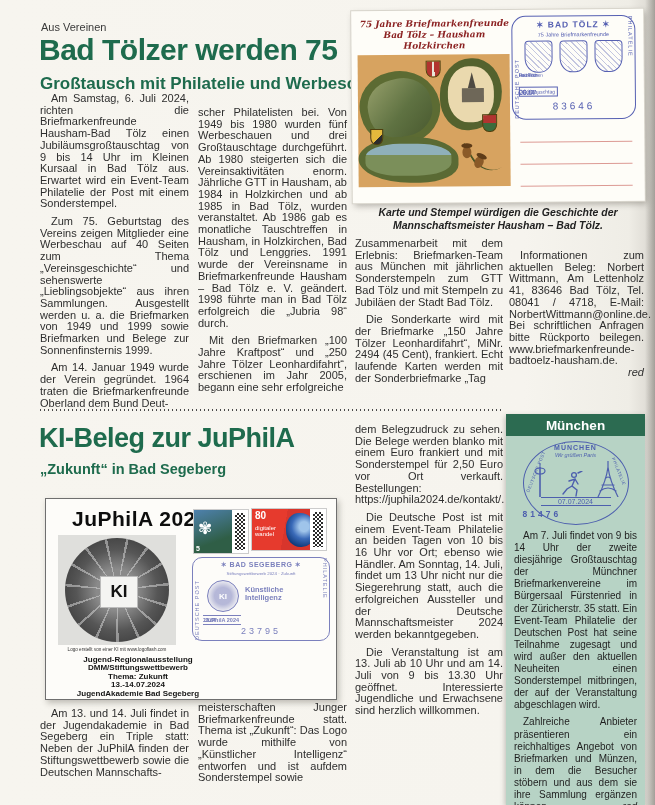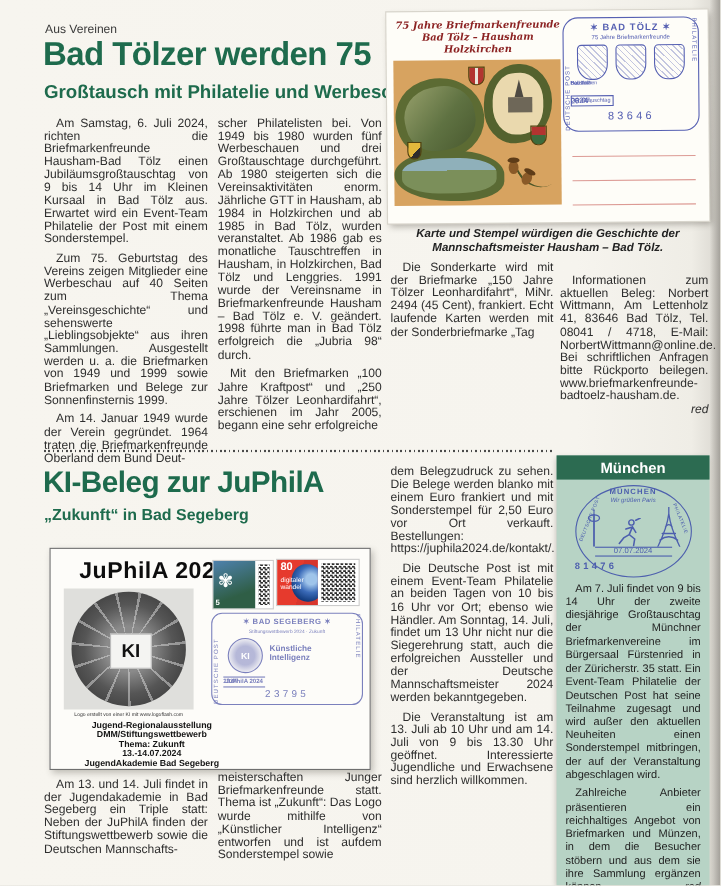--- a/index.html
+++ b/index.html
@@ -11,21 +11,21 @@
   
   .kicker{position:absolute;left:41px;top:21px;font-size:11px;color:#3a3a3a;}
   .h1a{position:absolute;left:39px;top:33px;font-size:30px;font-weight:bold;color:#1e6b4d;letter-spacing:-.5px;}
   .h2a{position:absolute;left:40px;top:74px;font-size:17px;font-weight:bold;color:#1e6b4d;}
   .h1b{position:absolute;left:39px;top:423px;font-size:27px;font-weight:bold;color:#1e6b4d;letter-spacing:-.5px;}
   .h2b{position:absolute;left:40px;top:461px;font-size:14.5px;font-weight:bold;color:#1e6b4d;}
   
   .col{position:absolute;font-size:11px;line-height:11.7px;text-align:justify;color:#2e2e2e;}
   .col p{margin:0 0 6px 0;}
   .col p.ind{text-indent:11px;}
-  .c1{left:40px;top:107px;width:149px;}
+  .c1{left:40px;top:93px;width:149px;}
   .c2{left:198px;top:107px;width:149px;}
   .c3{left:355px;top:238px;width:148px;}
   .c4{left:509px;top:250px;width:135px;}
   .a2c1{left:40px;top:708px;width:149px;}
   .a2c2{left:198px;top:702px;width:149px;}
   .a2c3{left:355px;top:424px;width:148px;}
   .byline{font-style:italic;float:right;}
   .sep{position:absolute;left:40px;top:409px;width:463px;height:2px;
        background:repeating-linear-gradient(90deg,#4a4a4a 0 1.5px,transparent 1.5px 4px);}
   
@@ -100,21 +100,21 @@
   .env-logo-cap{position:absolute;left:8px;top:148px;width:126px;text-align:center;font-size:4.6px;color:#333;}
   .env-lines{position:absolute;left:12px;top:157px;width:160px;text-align:center;font-size:8px;
        line-height:8.4px;font-weight:bold;color:#141414;}
   
   .stamp{position:absolute;display:flex;box-shadow:0 0 0 1px #ccc;}
   .st-lily{left:148px;top:11px;width:54px;height:43px;background:#fff;}
   .lily-img{width:38px;height:100%;background:linear-gradient(160deg,#4e81ad,#2f5e46 70%);position:relative;}
   .lily-flower{position:absolute;left:4px;top:8px;font-size:17px;color:#fff;}
   .lily-val{position:absolute;left:2px;bottom:1px;font-size:7px;font-weight:bold;color:#fff;}
   .st-red{left:206px;top:10px;width:74px;height:41px;background:#fff;}
-  .red-img{width:37px;height:100%;background:linear-gradient(100deg,#e63a2d 55%,#d8352c 55%);position:relative;overflow:hidden;}
+  .red-img{width:58px;height:100%;background:linear-gradient(100deg,#e63a2d 55%,#d8352c 55%);position:relative;overflow:hidden;}
   .red-blob{position:absolute;right:-6px;top:4px;width:30px;height:34px;background:
        radial-gradient(circle at 60% 40%,#9fc4ea 0 18%,#3a6ab8 45%,#123b7c 75%);border-radius:45% 55% 50% 50%;}
   .red-val{position:absolute;left:3px;top:1px;font-size:10px;font-weight:bold;color:#fff;}
   .red-txt{position:absolute;left:3px;top:16px;width:30px;font-size:6px;line-height:6.2px;color:#fff;}
   .matrix{flex:1;background:
        repeating-conic-gradient(#2b2b2b 0% 25%,#fff 0% 50%) 0 0/4px 4px;margin:3px;}
   
   .pm-seg{left:146px;top:58px;width:136px;height:82px;border-radius:10px;color:#7b80bd;border-color:#7b80bd;}
   .seg-top{left:0;top:3px;width:100%;text-align:center;font-size:7px;font-weight:bold;letter-spacing:.5px;}
   .seg-l2{left:0;top:13px;width:100%;text-align:center;font-size:4.4px;}
@@ -157,20 +157,21 @@
   <div class="col c1">
     <p class="ind">Am Samstag, 6. Juli 2024, richten die Briefmarkenfreunde Hausham-Bad Tölz einen Jubiläumsgroßtauschtag von 9 bis 14 Uhr im Kleinen Kursaal in Bad Tölz aus. Erwartet wird ein Event-Team Philatelie der Post mit einem Sonderstempel.</p>
     <p class="ind">Zum 75. Geburtstag des Vereins zeigen Mitglieder eine Werbeschau auf 40 Seiten zum Thema „Vereinsgeschichte“ und sehenswerte „Lieblingsobjekte“ aus ihren Sammlungen. Ausgestellt werden u. a. die Briefmarken von 1949 und 1999 sowie Briefmarken und Belege zur Sonnenfinsternis 1999.</p>
     <p class="ind">Am 14. Januar 1949 wurde der Verein gegründet. 1964 traten die Briefmarkenfreunde Oberland dem Bund Deut-</p>
   </div>
   <div class="col c2">
     <p>scher Philatelisten bei. Von 1949 bis 1980 wurden fünf Werbeschauen und drei Großtauschtage durchgeführt. Ab 1980 steigerten sich die Vereinsaktivitäten enorm. Jährliche GTT in Hausham, ab 1984 in Holzkirchen und ab 1985 in Bad Tölz, wurden veranstaltet. Ab 1986 gab es monatliche Tauschtreffen in Hausham, in Holzkirchen, Bad Tölz und Lenggries. 1991 wurde der Vereinsname in Briefmarkenfreunde Hausham – Bad Tölz e. V. geändert. 1998 führte man in Bad Tölz erfolgreich die „Jubria 98“ durch.</p>
     <p class="ind">Mit den Briefmarken „100 Jahre Kraftpost“ und „250 Jahre Tölzer Leonhardifahrt“, erschienen im Jahr 2005, begann eine sehr erfolgreiche</p>
   </div>
   <div class="col c3">
+    <p>Zusammenarbeit mit dem Erlebnis: Briefmarken-Team aus München mit jährlichen Sonderstempeln zum GTT Bad Tölz und mit Stempeln zu Jubiläen der Stadt Bad Tölz.</p>
     <p class="ind">Die Sonderkarte wird mit der Briefmarke „150 Jahre Tölzer Leonhardifahrt“, MiNr. 2494 (45 Cent), frankiert. Echt laufende Karten werden mit der Sonderbriefmarke „Tag</p>
   </div>
   <div class="col c4">
     <p class="ind"><span>Informationen zum aktuellen Beleg: Norbert Wittmann, Am Lettenholz 41, 83646 Bad Tölz, Tel. 08041 / 4718, E-Mail: NorbertWittmann@online.de. Bei schriftlichen Anfragen bitte Rückporto beilegen. www.briefmarkenfreunde-badtoelz-hausham.de.</span> <span class="byline">red</span></p>
   </div>
 
   <div class="postcard">
     <div class="pc-title">
       <div>75 Jahre Briefmarkenfreunde</div>
       <div>Bad Tölz – Hausham</div>

